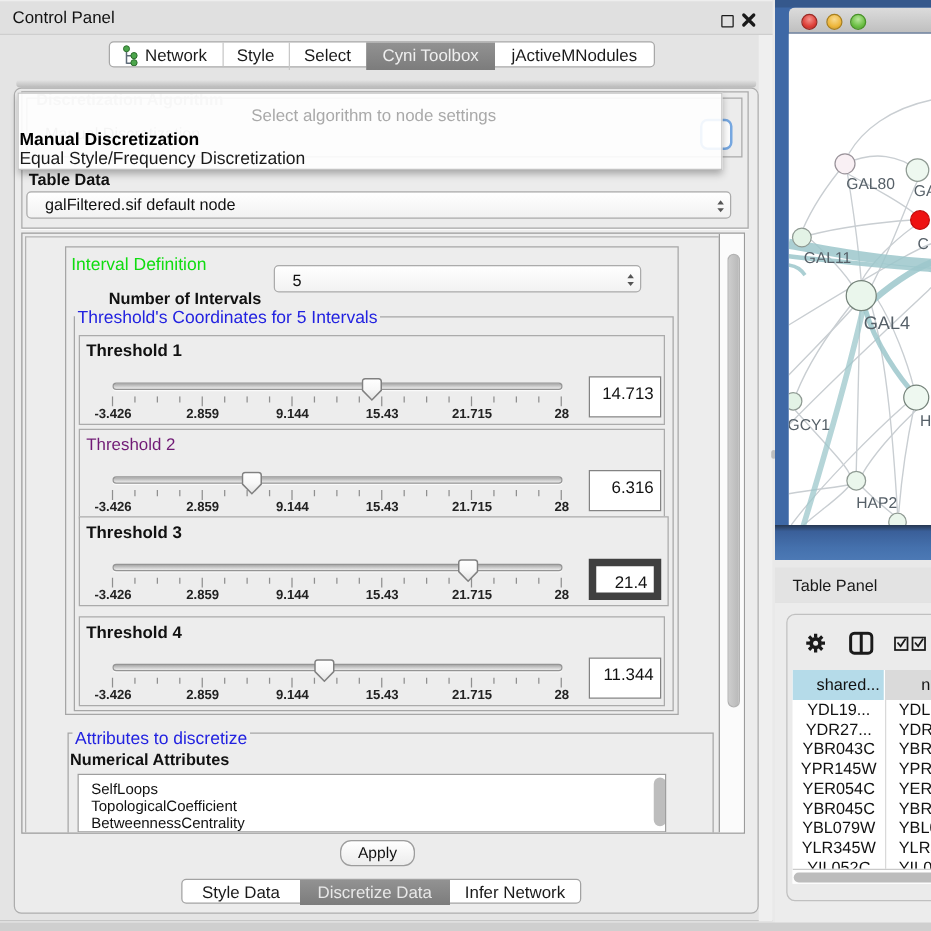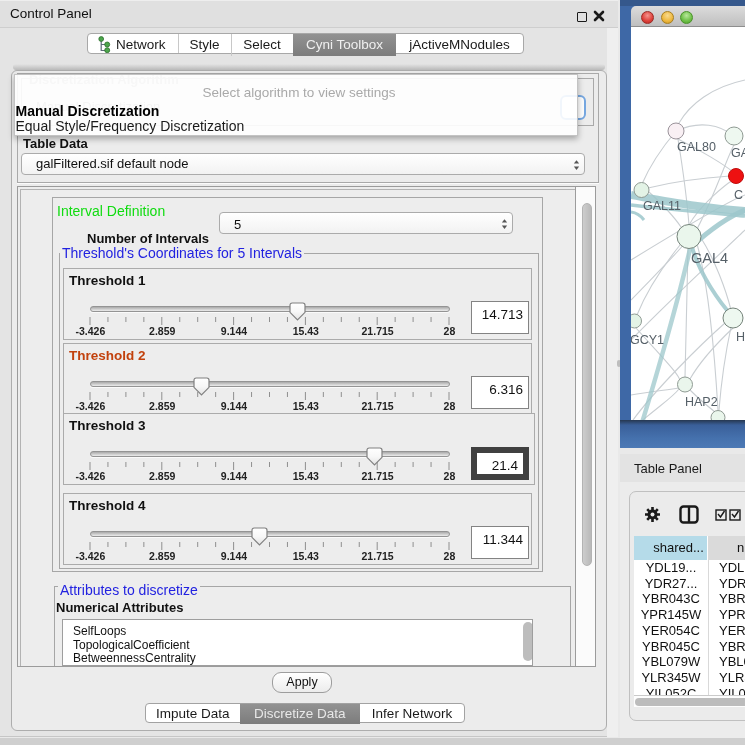--- a/index.html
+++ b/index.html
@@ -115,21 +115,21 @@
                 <stop offset="0" stop-color="#ffffff"></stop>
                 <stop offset="0.5" stop-color="#f7f7f7"></stop>
                 <stop offset="1" stop-color="#e3e3e3"></stop>
               </linearGradient>
             </defs>
             <path d="M1,3.2 Q1,1 3.2,1 L13.8,1 Q16,1 16,3.2 L16,10.3 L8.5,18 L1,10.3 Z" fill="url(#ng0)" stroke="#808080" stroke-width="1.2"></path>
           </svg>
           <div class="abs" style="left:407px;top:32.5px;width:58px;height:33px;background:#fff;border:1px solid #838383;box-sizing:border-box;font-size:13.5px;color:#111;text-align:right;padding-right:5px;line-height:25px;">14.713</div>
         </div>
       <div class="abs" style="left:45px;top:155.5px;width:469px;height:72px;background:#ededed;border:1px solid #ababab;box-sizing:border-box;">
-          <div class="abs" style="left:5px;top:4px;font-size:13.5px;font-weight:bold;color:#c2410c;">Threshold 2</div>
+          <div class="abs" style="left:5px;top:4px;font-size:13.5px;font-weight:normal;color:#701a75;">Threshold 2</div>
           <div class="abs" style="left:26.4px;top:37px;width:358px;height:4px;background:linear-gradient(#a9a9a9,#ececec);border:1px solid #949494;border-radius:3px;box-shadow:0 1px 0 #fafafa;"></div>
           <svg class="abs" style="left:25.4px;top:48px;" width="362" height="9" viewBox="0 0 362 9">
             <g stroke="#8f8f8f" stroke-width="1">
               <line x1="1.00" y1="0" x2="1.00" y2="8"></line>
               <line x1="18.95" y1="0" x2="18.95" y2="5"></line>
               <line x1="36.90" y1="0" x2="36.90" y2="5"></line>
               <line x1="54.85" y1="0" x2="54.85" y2="5"></line>
               <line x1="72.80" y1="0" x2="72.80" y2="8"></line>
               <line x1="90.75" y1="0" x2="90.75" y2="5"></line>
               <line x1="108.70" y1="0" x2="108.70" y2="5"></line>
@@ -268,28 +268,28 @@
         <div class="abs" style="left:460px;top:2px;width:10px;height:39px;background:#bdbdbd;border-radius:5px;"></div>
       </div>
 
       <div class="abs" style="left:557px;top:0;width:20px;height:479px;background:#fbfbfb;border-left:1px solid #9c9c9c;"></div>
       <div class="abs" style="left:564px;top:16px;width:9.5px;height:363px;background:linear-gradient(90deg,#cdcdcd,#b9b9b9);border:1px solid #b3b3b3;border-radius:5px;box-sizing:border-box;"></div>
     </div>
 
     <div class="abs" style="left:272px;top:672px;width:58px;height:19px;background:linear-gradient(#ffffff,#ececec);border:1px solid #9d9d9d;border-radius:9px;text-align:center;font-size:12.5px;color:#111;line-height:18px;">Apply</div>
 
     <div class="abs" style="left:145px;top:703px;width:320px;height:20px;background:#fff;border:1px solid #a2a2a2;border-radius:4px;box-sizing:border-box;font-size:13.5px;color:#1a1a1a;">
-      <div class="abs" style="left:0;top:0;width:93.5px;height:18px;border-right:1px solid #c8c8c8;text-align:center;padding-top:2px;">Impute Data</div>
+      <div class="abs" style="left:0;top:0;width:93.5px;height:18px;border-right:1px solid #c8c8c8;text-align:center;padding-top:2px;">Style Data</div>
       <div class="abs" style="left:93.5px;top:0;width:120.5px;height:18px;background:linear-gradient(#929292,#7c7c7c);color:#e8e8e8;text-align:center;padding-top:2px;">Discretize Data</div>
       <div class="abs" style="left:214px;top:0;width:104px;height:18px;text-align:center;padding-top:2px;">Infer Network</div>
     </div>
   </div>
 
   <div class="abs" id="popup" style="left:13.5px;top:74px;width:564.5px;height:62px;background:rgba(255,255,255,0.9);border:1px solid #c3c3c3;box-shadow:0 3px 6px rgba(0,0,0,0.3);box-sizing:border-box;">
-    <div class="abs" style="left:0;top:13px;width:569px;text-align:center;font-size:13.5px;color:#a9a9a9;margin-top:-3px;">Select algorithm to view settings</div>
+    <div class="abs" style="left:0;top:13px;width:569px;text-align:center;font-size:13.5px;color:#a9a9a9;margin-top:-3px;">Select algorithm to node settings</div>
     <div class="abs" style="left:1px;top:27.5px;font-size:14px;font-weight:bold;color:#000;">Manual Discretization</div>
     <div class="abs" style="left:1px;top:43px;font-size:14px;color:#1a1a1a;">Equal Style/Frequency Discretization</div>
   </div>
 
   <div class="abs" style="left:617px;top:360px;width:4px;height:7px;background:#bdbdbd;border-radius:2px;"></div>
 
   <div class="abs" id="netwin" style="left:620px;top:0;width:125px;height:448px;background:#3e68a6;">
     <div class="abs" style="left:0;top:0;width:125px;height:6px;background:#35588c;"></div>
     <div class="abs" id="nettitle" style="left:11px;top:6px;width:114px;height:21px;background:linear-gradient(#dcdcdc,#bfbfbf);border-bottom:1px solid #8e8e8e;border-top-left-radius:5px;box-sizing:border-box;"></div>
     <div class="abs" style="left:21px;top:11px;width:11px;height:11px;border-radius:50%;background:radial-gradient(circle at 50% 32%, #f5938d, #dd3f38 60%, #b02a24);border:0.5px solid #9a2a25;"></div>

